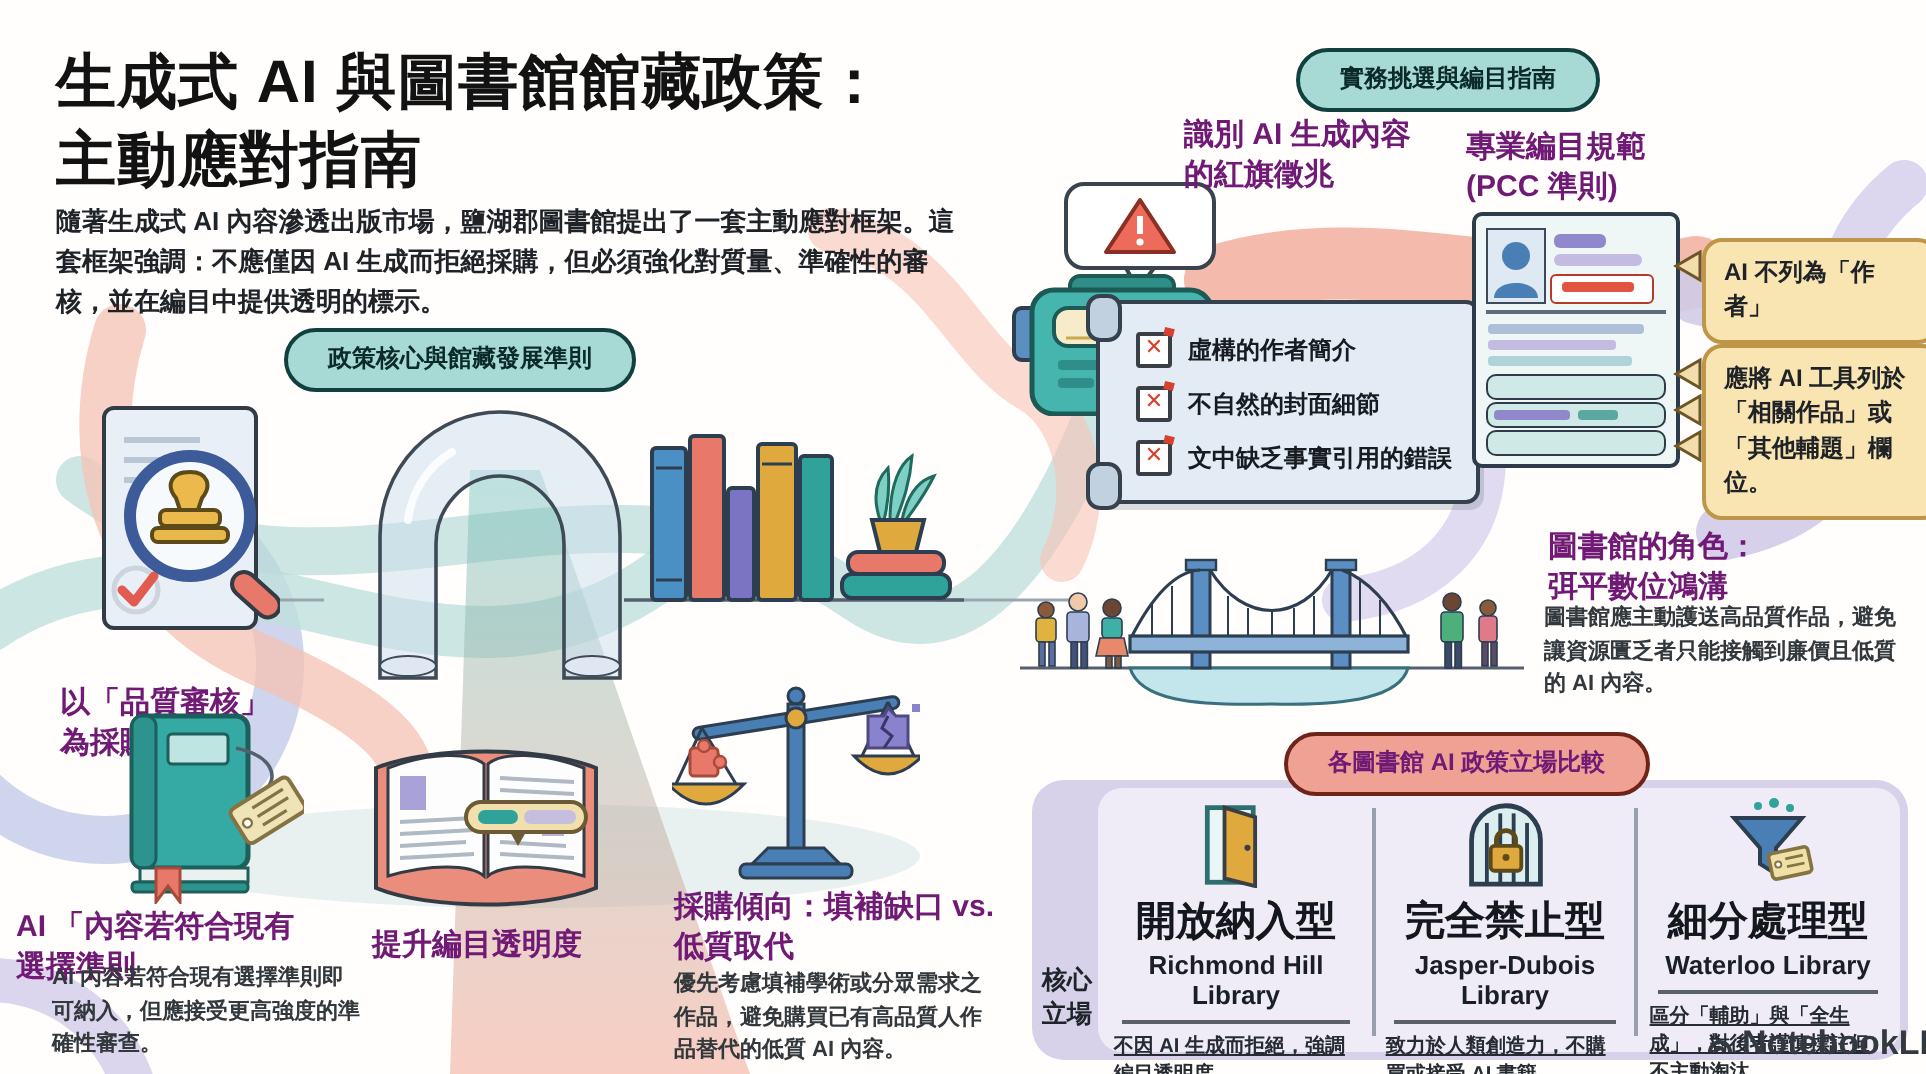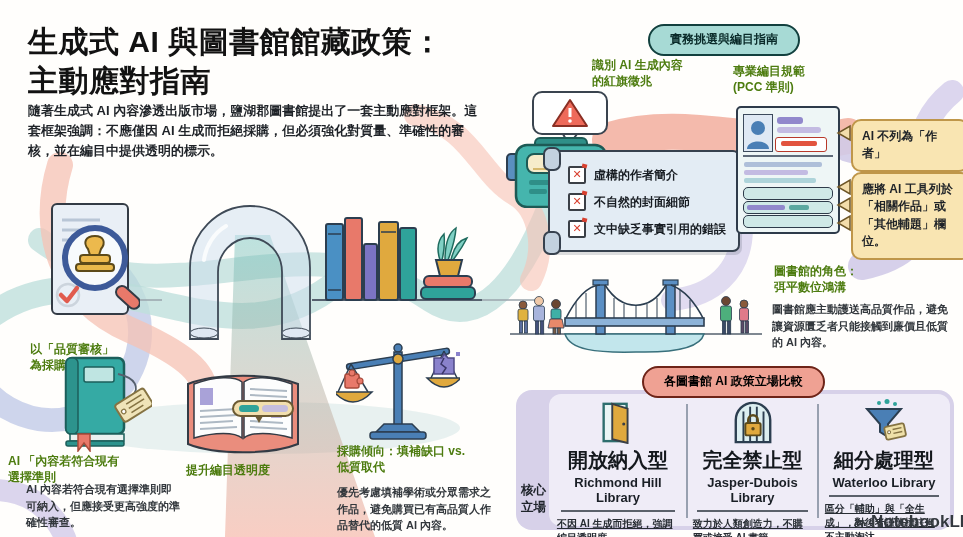--- a/index.html
+++ b/index.html
@@ -4,22 +4,22 @@
 <style>
   html,body{margin:0;padding:0;background:#fff;}
   #canvas{position:relative;width:963px;height:537px;background:#fffefc;overflow:hidden;
           font-family:"Liberation Sans","DejaVu Sans",sans-serif;}
   .abs{position:absolute;}
   .pre{white-space:pre-line;}
   .title{font-size:30px;font-weight:800;letter-spacing:.5px;color:#121212;line-height:1.3;}
   .intro{font-size:13px;font-weight:700;color:#1f2328;line-height:1.55;}
   .badge{background:#a7dad5;border:2.5px solid #12403e;color:#0a2b2a;border-radius:22px;
          padding:5px 20px 6px;font-size:12px;font-weight:800;white-space:nowrap;display:inline-block;}
-  .badge--pink{background:#efa193;border-color:#6e2418;color:#000000;}
-  .h-item{font-size:12px;font-weight:800;color:#4d7c0f;line-height:1.32;}
+  .badge--pink{background:#efa193;border-color:#6e2418;color:#701a75;}
+  .h-item{font-size:15px;font-weight:800;color:#701a75;line-height:1.32;}
   .t-body{font-size:11px;font-weight:700;color:#33383d;line-height:1.5;}
   .scroll{background:#e3ecf4;border:2px solid #36414e;border-radius:7px;box-shadow:2px 3px 0 rgba(60,70,90,.18);}
   .scroll:before{content:"";position:absolute;left:-7px;top:-5px;width:14px;height:20px;background:#c2d1df;
                  border:2px solid #36414e;border-radius:7px;}
   .scroll:after{content:"";position:absolute;left:-7px;bottom:-5px;width:14px;height:20px;background:#c2d1df;
                 border:2px solid #36414e;border-radius:7px;}
   .flag-row{display:flex;gap:8px;align-items:center;margin:0 0 9px;}
   .flag-box{flex:0 0 auto;width:14px;height:14px;border:2px solid #3a3f46;border-radius:2px;background:#fff;
             color:#d8402f;font-weight:900;font-size:11px;line-height:13px;text-align:center;position:relative;}
   .flag-box:after{content:"";position:absolute;right:-3px;top:-4px;width:5px;height:4px;background:#d8402f;
@@ -64,20 +64,21 @@
     <ellipse cx="265" cy="428" rx="195" ry="26" fill="#e2eeec" opacity="0.8"></ellipse>
     <polygon points="235,235 270,235 375,537 225,537" fill="url(#beamGrad)" opacity="0.45"></polygon>
     <line x1="55" y1="300" x2="162" y2="300" stroke="#9aa5ad" stroke-width="1.5"></line>
     <line x1="468" y1="300" x2="542" y2="300" stroke="#9aa5ad" stroke-width="1.5"></line>
   </svg>
 
   <div class="abs intro" style="left:28px;top:101px;width:452px;">隨著生成式 AI 內容滲透出版市場，鹽湖郡圖書館提出了一套主動應對框架。這套框架強調：不應僅因 AI 生成而拒絕採購，但必須強化對質量、準確性的審核，並在編目中提供透明的標示。</div>
   <div class="abs title pre" style="left:28px;top:22px;width:470px;">生成式 AI 與圖書館館藏政策：
 主動應對指南</div>
 
+  <div class="abs badge" style="left:142px;top:164px;">政策核心與館藏發展準則</div>
 
   <svg class="abs" style="left:38px;top:198px;" width="102" height="134" viewBox="0 0 102 134">
     <rect x="14" y="6" width="76" height="110" rx="5" fill="#e9eff6" stroke="#333b45" stroke-width="2"></rect>
     <line x1="24" y1="22" x2="62" y2="22" stroke="#b9c6d6" stroke-width="3"></line>
     <line x1="24" y1="32" x2="56" y2="32" stroke="#b9c6d6" stroke-width="3"></line>
     <line x1="24" y1="42" x2="60" y2="42" stroke="#b9c6d6" stroke-width="3"></line>
     <circle cx="30" cy="97" r="11" fill="none" stroke="#ccd4dd" stroke-width="2.5"></circle>
     <polyline points="23,97 29,103 39,90" fill="none" stroke="#e15b4e" stroke-width="4.5" stroke-linecap="round" stroke-linejoin="round"></polyline>
     <rect x="78" y="88" width="28" height="12" rx="6" fill="#e8796a" stroke="#333b45" stroke-width="2" transform="rotate(42 84 94)"></rect>
     <circle cx="57" cy="60" r="30" fill="#f7fafc" stroke="#3d5a99" stroke-width="6"></circle>

